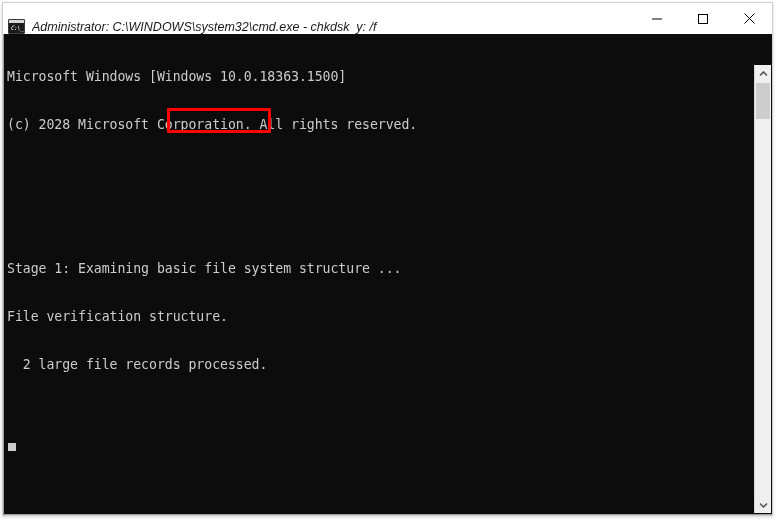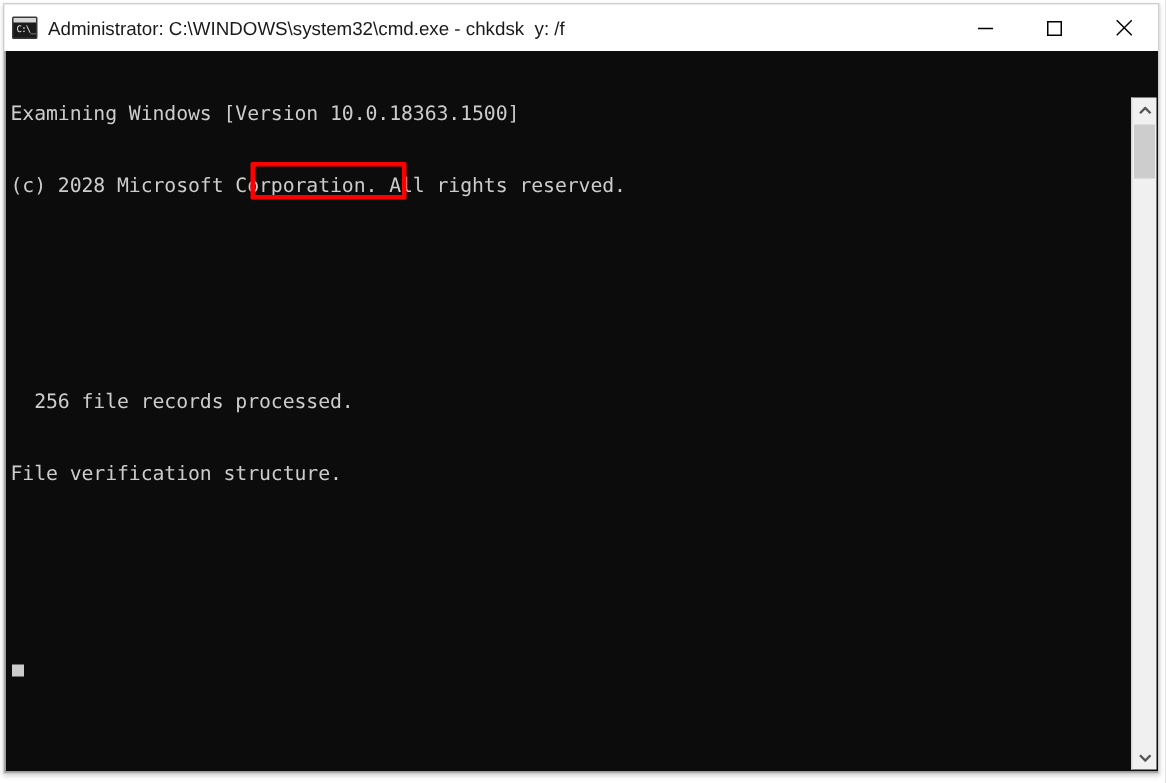--- a/index.html
+++ b/index.html
@@ -36,22 +36,23 @@
   }
 
   
   .titlebar {
     position: absolute;
     left: 0; top: 0;
     width: 100%;
     height: 31px;
     background: #ffffff;
     display: flex;
-    align-items: center;
-    box-sizing: border-box;
+    align-items: flex-end;
+    box-sizing: border-box;
+    font-style: italic;
   }
   .title-icon {
     width: 17px;
     height: 15px;
     margin-left: 5px;
     margin-right: 7px;
     position: relative;
     flex: 0 0 auto;
     background: #1b1b1b;
     border: 1px solid #3a3a3a;
@@ -212,26 +213,27 @@
             <line x1="1.5" y1="1.5" x2="11.5" y2="11.5" stroke="#000000" stroke-width="1"></line>
             <line x1="11.5" y1="1.5" x2="1.5" y2="11.5" stroke="#000000" stroke-width="1"></line>
           </svg>
         </button>
       </span>
     </div>
 
     <div class="console">
 
       <div class="console-text">
-        <div class="console-line">Examining Windows [Version 10.0.18363.1500]</div>
+        <div class="console-line">Microsoft Windows [Windows 10.0.18363.1500]</div>
         <div class="console-line">(c) 2028 Microsoft Corporation. All rights reserved.</div>
         <div class="console-line"></div>
         <div class="console-line"></div>
-        <div class="console-line">  256 file records processed.</div>
+        <div class="console-line">Stage 1: Examining basic file system structure ...</div>
         <div class="console-line">File verification structure.</div>
+        <div class="console-line">  2 large file records processed.</div>
         
         
         
         
         
         
         
         
         
         

